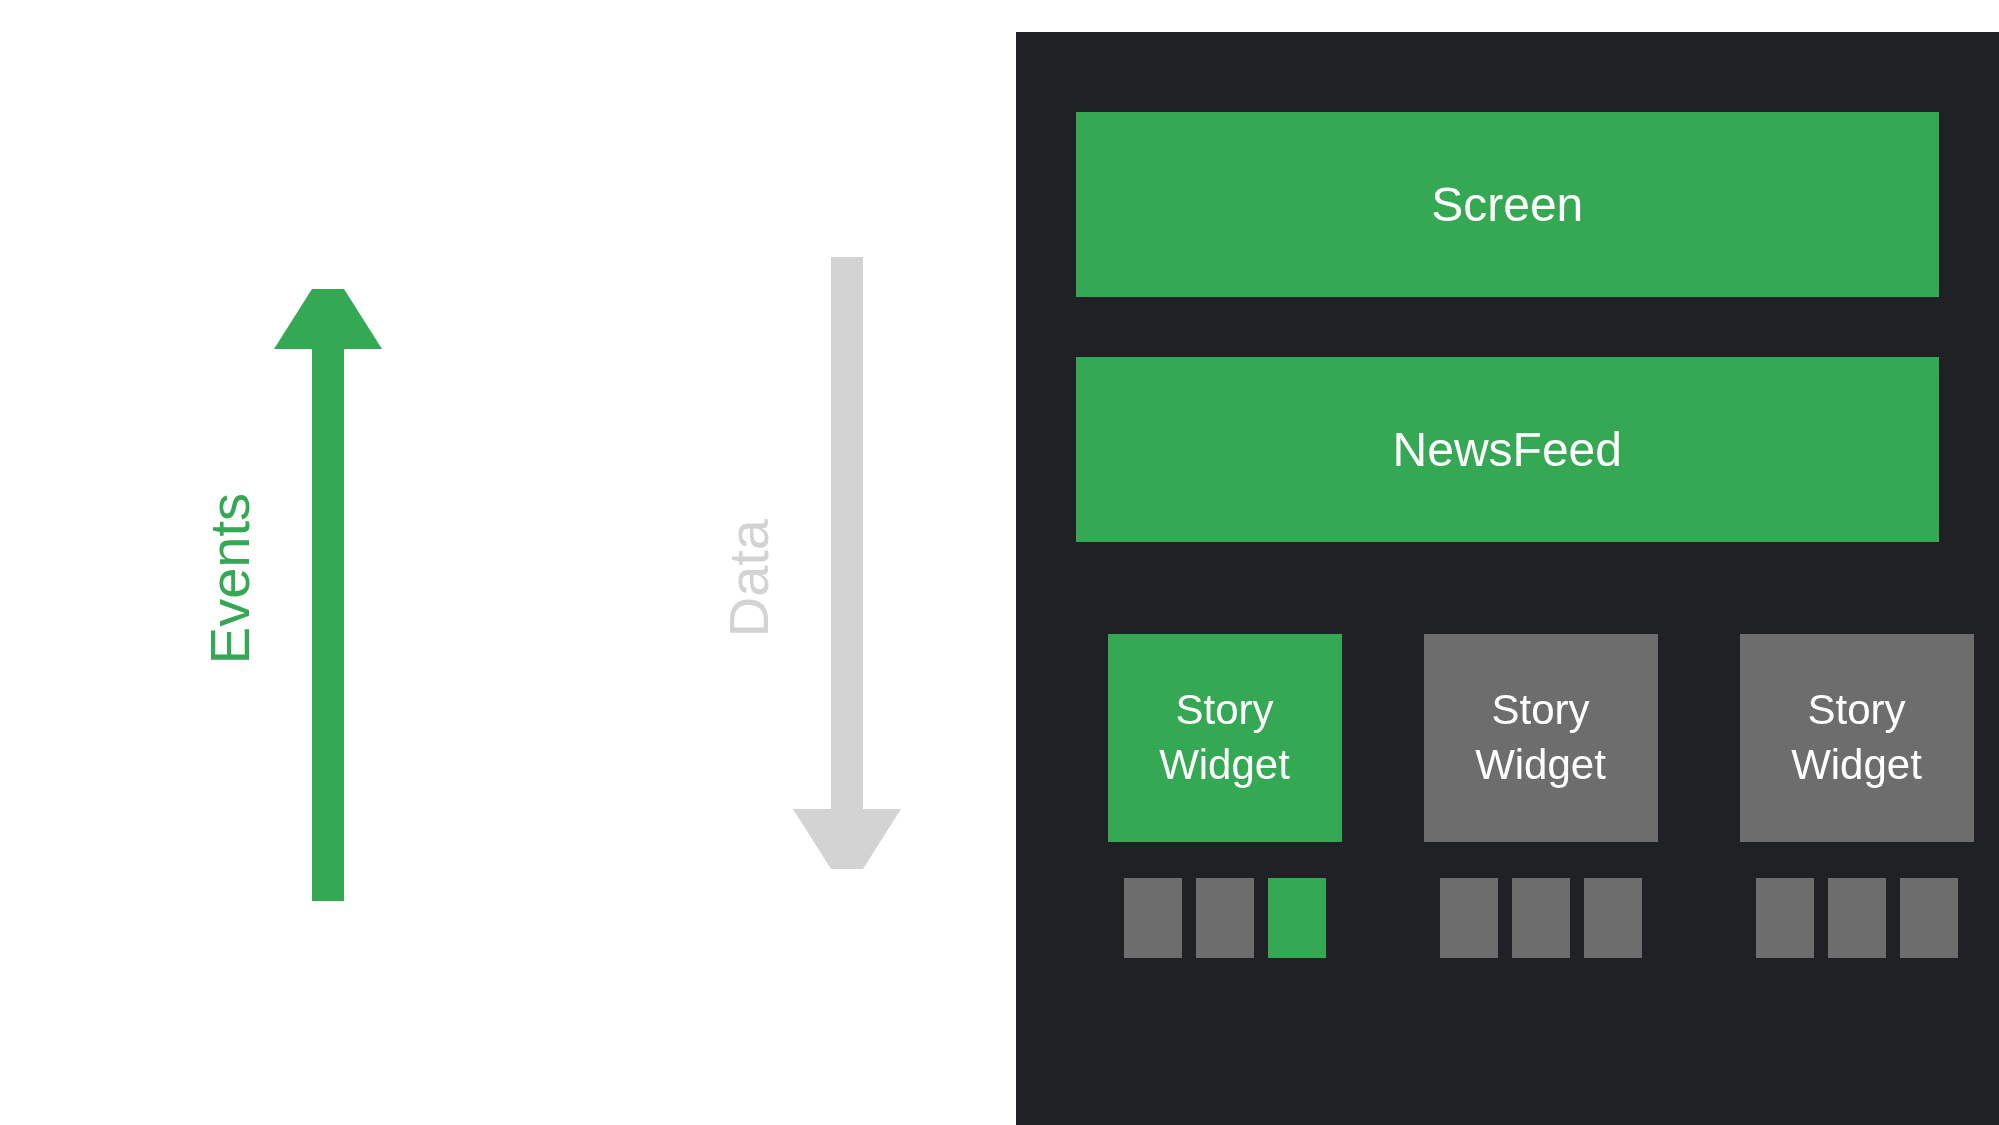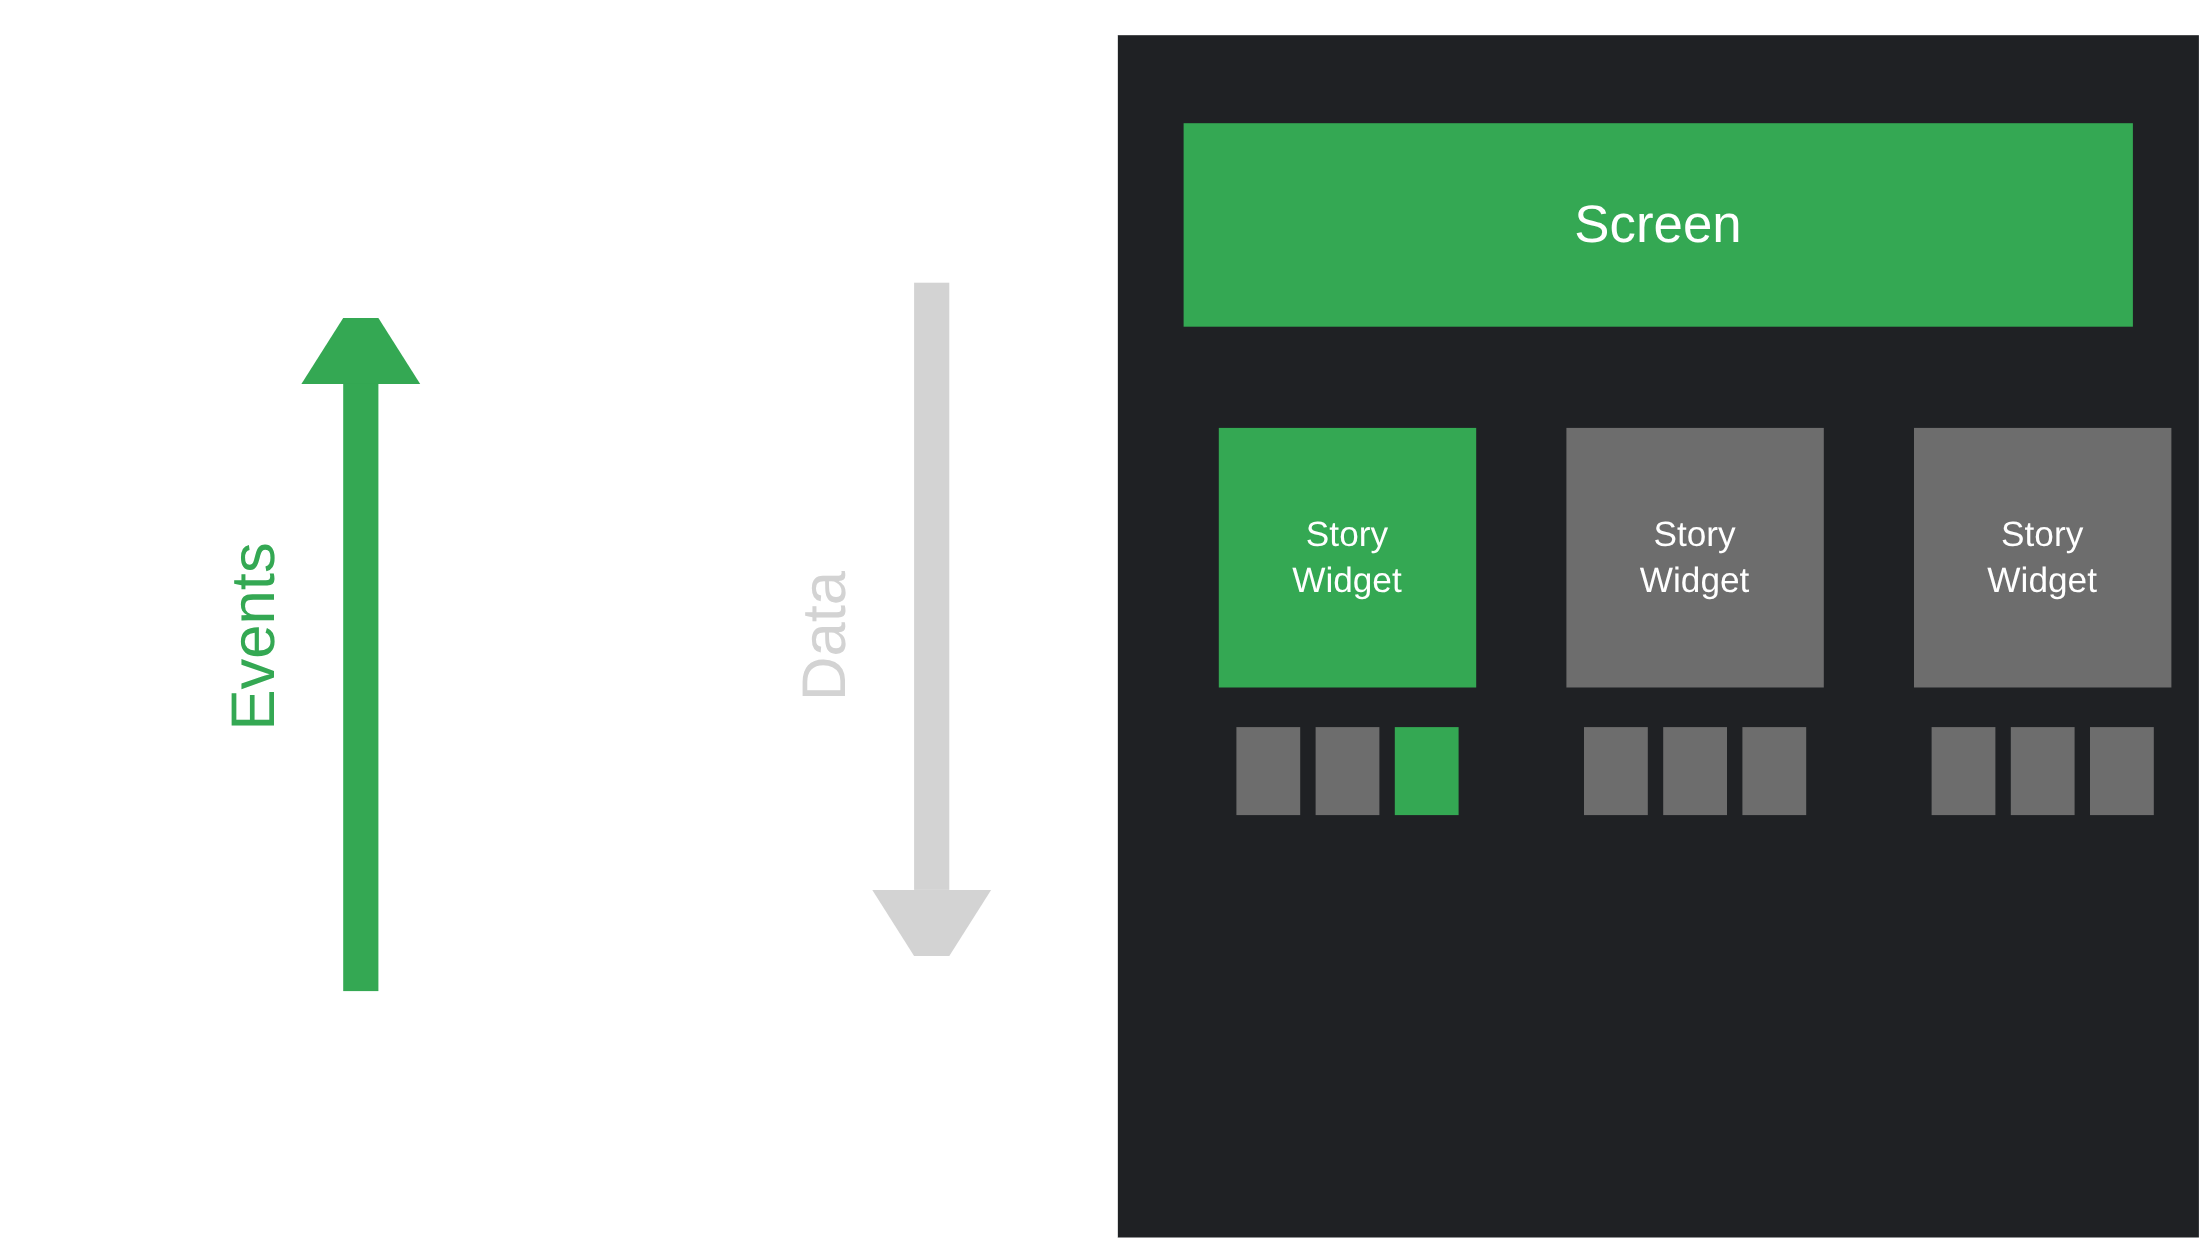--- a/index.html
+++ b/index.html
@@ -124,26 +124,26 @@
     }
     
     .widget-group {
       display: flex;
       flex-direction: column;
       gap: 20px;
       flex: 1;
     }
     
     .widget-block {
-      height: 236px;
+      height: 208px;
       display: flex;
       align-items: center;
       justify-content: center;
       color: #ffffff;
-      font-size: 32px;
+      font-size: 42px;
       font-weight: 400;
       text-align: center;
       line-height: 1.3;
     }
     
     .widget-green {
       background: #34a853;
     }
     
     .widget-grey {
@@ -192,20 +192,23 @@
 
   </div>
 </div>
 
 <div class="right-panel">
 
   <div class="block block-large">
     <span>Screen</span>
   </div>
 
+  <div class="block block-large">
+    <span>NewsFeed</span>
+  </div>
 
   <div class="widgets-row">
 
     <div class="widget-group">
       <div class="widget-block widget-green">
         <span>Story<br>Widget</span>
       </div>
       <div class="small-blocks-row">
         <div class="small-block small-grey"></div>
         <div class="small-block small-grey"></div>

